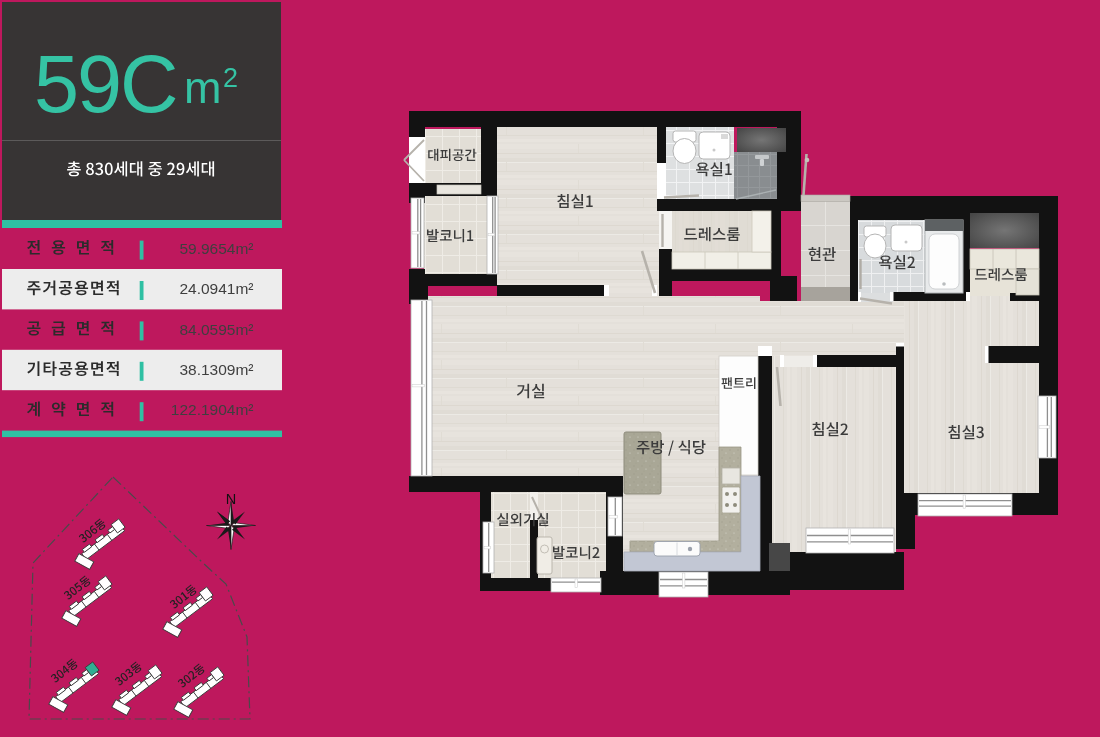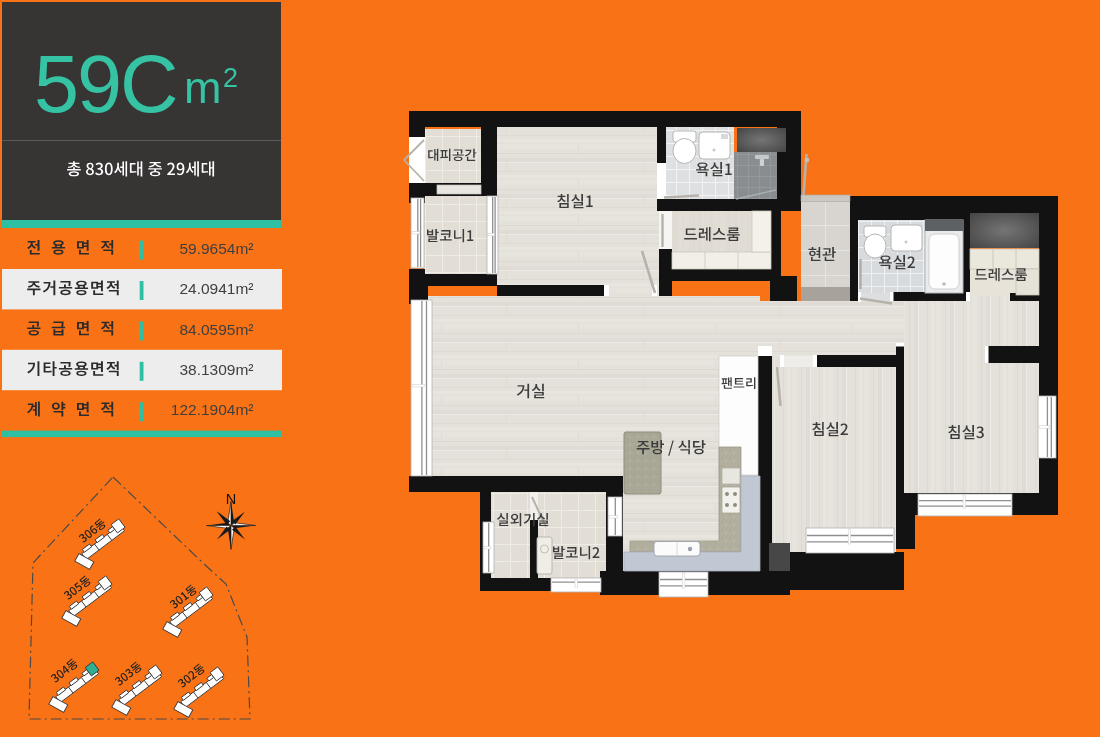--- a/index.html
+++ b/index.html
@@ -1,15 +1,15 @@
 <!DOCTYPE html>
 <html><head><meta charset="utf-8">
 <style>
 html,body{margin:0;padding:0;background:#fff;}
-#page{position:relative;width:1100px;height:737px;background:#f97316;overflow:hidden;font-family:"Liberation Sans",sans-serif;}
+#page{position:relative;width:1100px;height:737px;background:#be185d;overflow:hidden;font-family:"Liberation Sans",sans-serif;}
 svg{position:absolute;top:0;left:0;}
 text{font-family:"Liberation Sans",sans-serif;}
 </style></head><body>
 <div id="page">
 <svg width="1100" height="737" viewBox="0 0 1100 737">
 <defs>
 <pattern id="woodH" width="137" height="36" patternUnits="userSpaceOnUse">
  <rect width="137" height="36" fill="#e4e0da"></rect>
  <rect y="0" width="137" height="5" fill="#e7e3dd"></rect>
  <rect y="9" width="137" height="1" fill="#ddd8d0"></rect>

